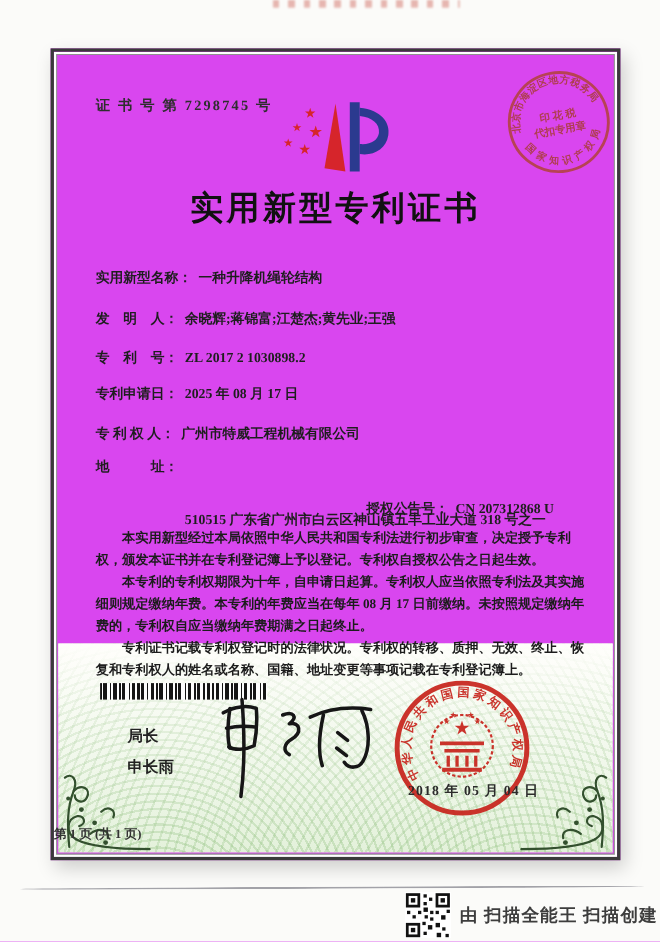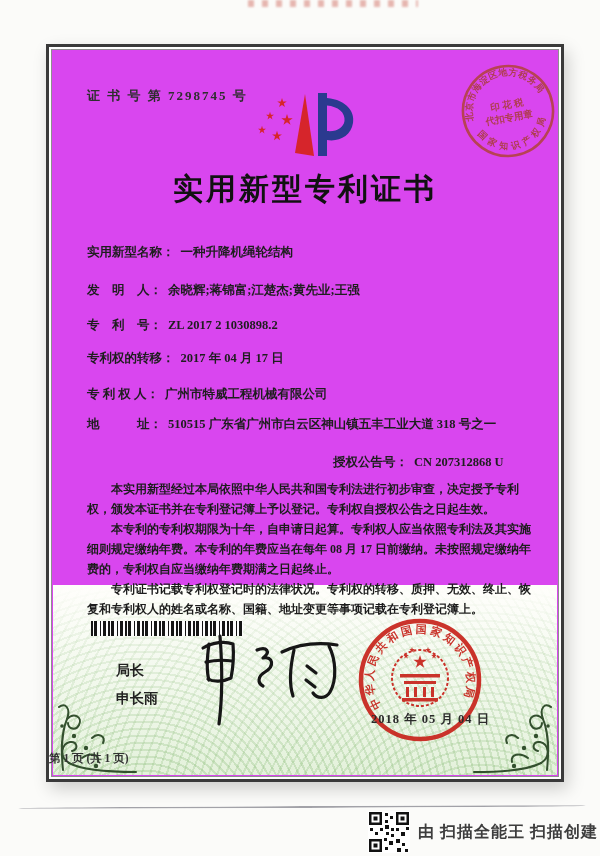--- a/index.html
+++ b/index.html
@@ -29,21 +29,21 @@
       repeating-radial-gradient(circle at 18% 135%, rgba(134,186,116,.30) 0 2px, rgba(255,255,255,0) 2px 7px),
       repeating-radial-gradient(circle at 85% 150%, rgba(134,186,116,.26) 0 2px, rgba(255,255,255,0) 2px 8px),
       linear-gradient(to bottom,#f4faf0,#e3f1da);
   }
   .cert-no{left:38px;top:40px;font-size:13px;letter-spacing:2px;font-weight:600;color:#2e2e2e;}
   .logo{left:197px;top:44px;width:110px;height:74px;}
   .title{left:0;top:122px;width:100%;text-align:center;font-size:30px;font-weight:700;
     letter-spacing:3px;color:#111;}
   .row{left:38px;font-size:12.5px;font-weight:600;color:#1e1e1e;line-height:19px;white-space:nowrap;}
   .row .lbl{position:static;}
-  .row .val{position:static;margin-left:6px;}
+  .row .val{position:static;margin-left:6px;margin-top:48px;}
   .row-addr{white-space:normal;}
   .row-addr .val{display:inline-block;width:352px;vertical-align:top;}
   .row-grant2{left:284px;}
   .paras{left:38px;top:432px;width:446px;font-size:12px;line-height:20px;color:#1c1c1c;
     font-weight:600;}
   .paras p{position:static;margin:0;text-indent:2em;}
   .barcode{left:42px;top:574px;width:152px;height:15px;
     background:repeating-linear-gradient(90deg,#151515 0 2px,#fdfdfd 2px 3px,#151515 3px 6px,#fdfdfd 6px 9px,#151515 9px 10px,#fdfdfd 10px 12px,#151515 12px 15px,#fdfdfd 15px 17px);}
   .director{left:67px;top:610px;font-size:14px;font-weight:700;color:#222;line-height:28px;}
   .director span{position:static;display:block;}
@@ -146,21 +146,21 @@
     <div class="row" style="top:196px">
       <span class="lbl">实用新型名称：</span><span class="val">一种升降机绳轮结构</span>
     </div>
     <div class="row" style="top:234px">
       <span class="lbl">发　明　人：</span><span class="val">余晓辉;蒋锦富;江楚杰;黄先业;王强</span>
     </div>
     <div class="row" style="top:269px">
       <span class="lbl">专　利　号：</span><span class="val">ZL 2017 2 1030898.2</span>
     </div>
     <div class="row" style="top:302px">
-      <span class="lbl">专利权的转移：</span><span class="val">2017 年 04 月 17 日</span>
+      <span class="lbl">专利申请日：</span><span class="val">2025 年 08 月 17 日</span>
     </div>
     <div class="row" style="top:338px">
       <span class="lbl">专 利 权 人：</span><span class="val">广州市特威工程机械有限公司</span>
     </div>
     <div class="row row-addr" style="top:368px">
       <span class="lbl">地　　　址：</span><span class="val">510515 广东省广州市白云区神山镇五丰工业大道 318 号之一</span>
     </div>
     <div class="row row-grant2" style="top:406px">
       <span class="lbl">授权公告号：</span><span class="val">CN 207312868 U</span>
     </div>

